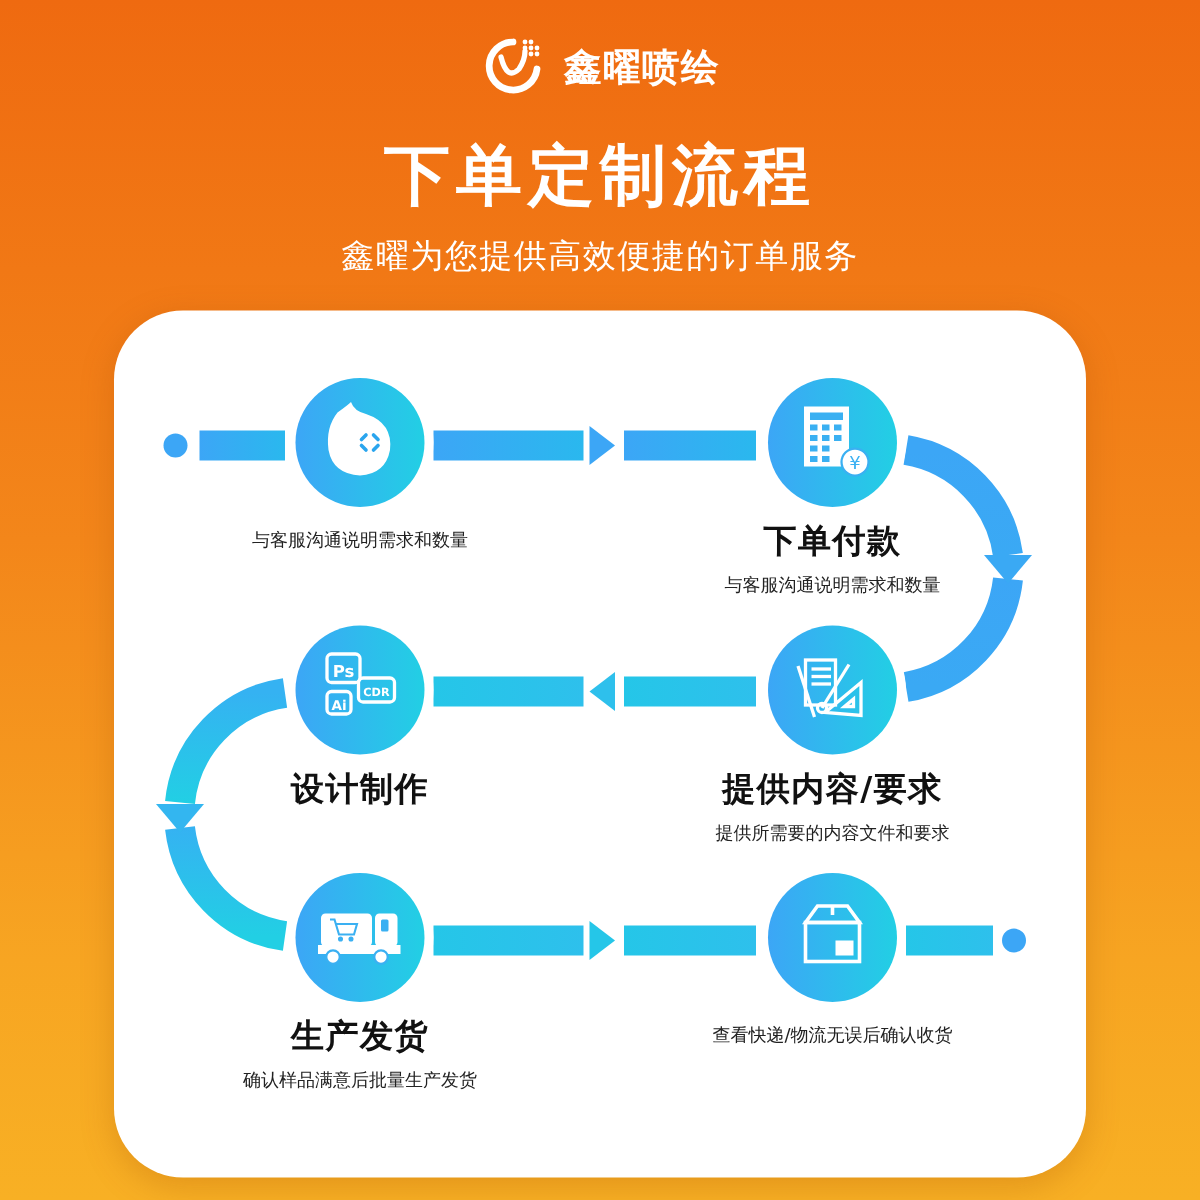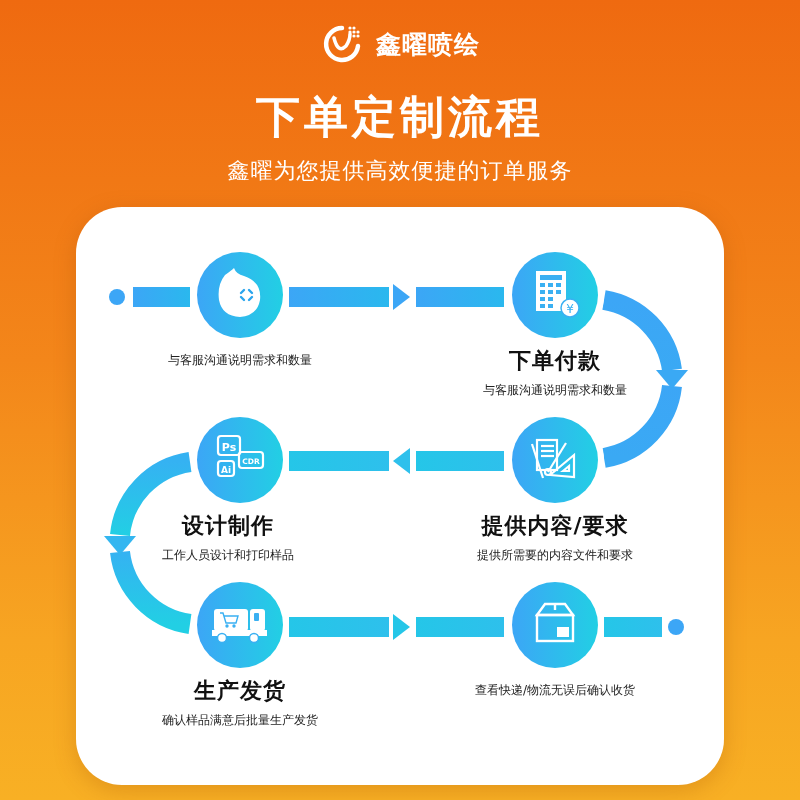--- a/index.html
+++ b/index.html
@@ -210,23 +210,22 @@
   <div class="step-desc">与客服沟通说明需求和数量</div>
 </div>
 <div class="step" style="left:435px; top:346px;">
   <div class="step-title">下单付款</div>
   <div class="step-desc">与客服沟通说明需求和数量</div>
 </div>
 <div class="step" style="left:435px; top:511px;">
   <div class="step-title">提供内容/要求</div>
   <div class="step-desc">提供所需要的内容文件和要求</div>
 </div>
-<div class="step" style="left:108px; top:511px;">
+<div class="step" style="left:120px; top:511px;">
   <div class="step-title">设计制作</div>
-  <div class="step-desc">工作人员设计和打印样品</div>
 </div>
 <div class="step" style="left:120px; top:676px;text-align:center;">
   <div class="step-title">生产发货</div>
   <div class="step-desc">确认样品满意后批量生产发货</div>
 </div>
 <div class="step" style="left:435px; top:676px;">
   <div class="step-desc">查看快递/物流无误后确认收货</div>
 </div>
 
 </body></html>

